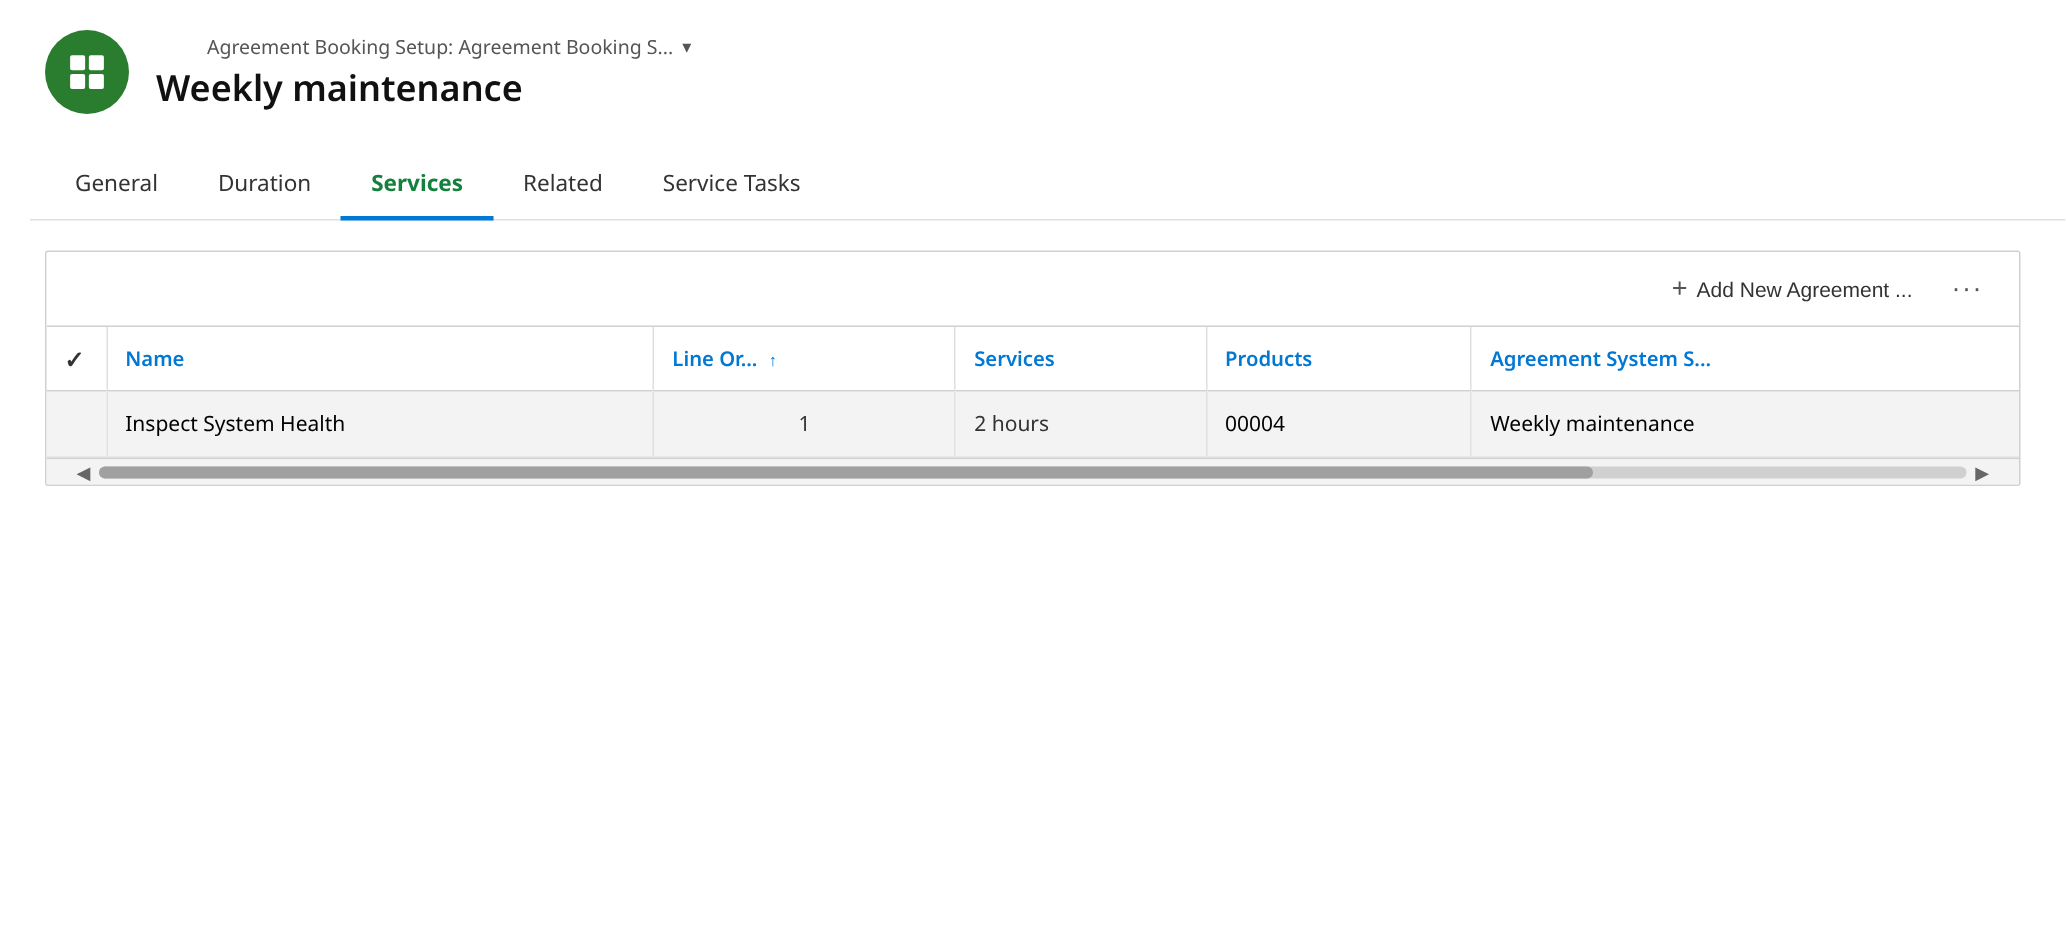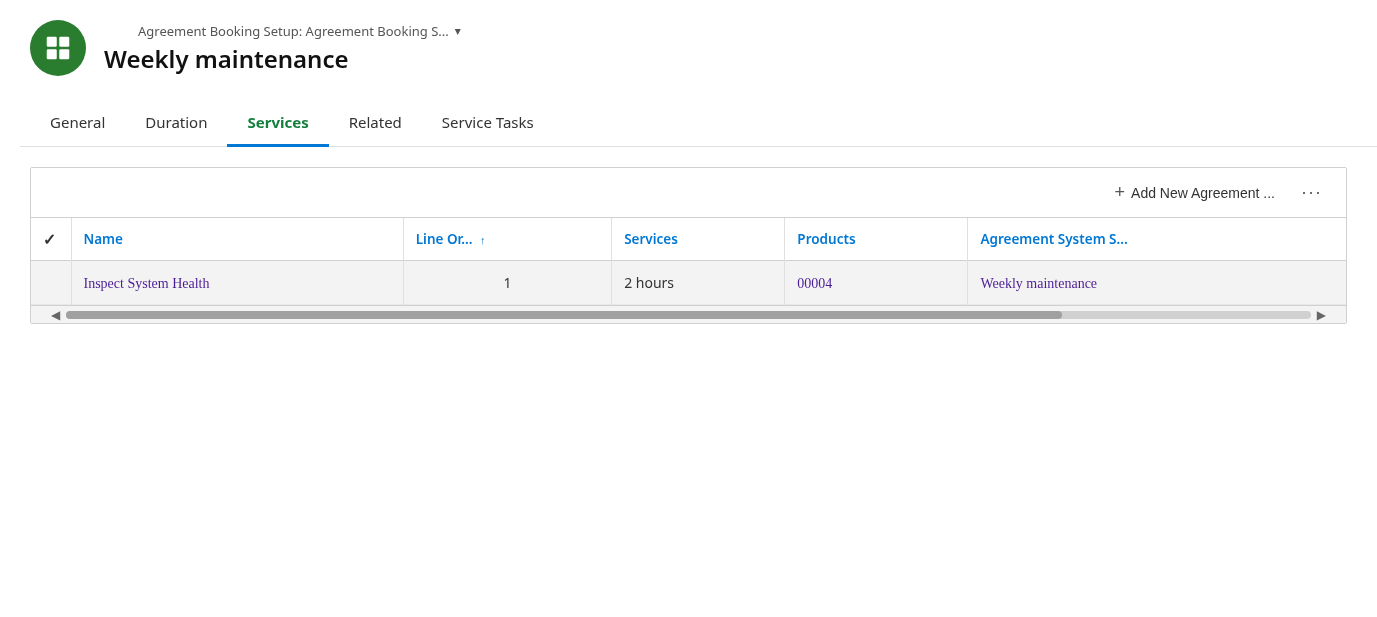--- a/index.html
+++ b/index.html
@@ -181,24 +181,23 @@
       white-space: nowrap;
     }
     .data-table td:last-child {
       border-right: none;
     }
     .td-check {
       text-align: center;
       width: 40px;
     }
     .td-link {
-      color: #4c1d95;
+      color: #000000;
       cursor: pointer;
       text-decoration: none;
-      font-family: Liberation Serif, serif;
     }
     .td-center {
       text-align: center;
     }
 
     
     .scrollbar-area {
       background: #f3f3f3;
       height: 18px;
       display: flex;

